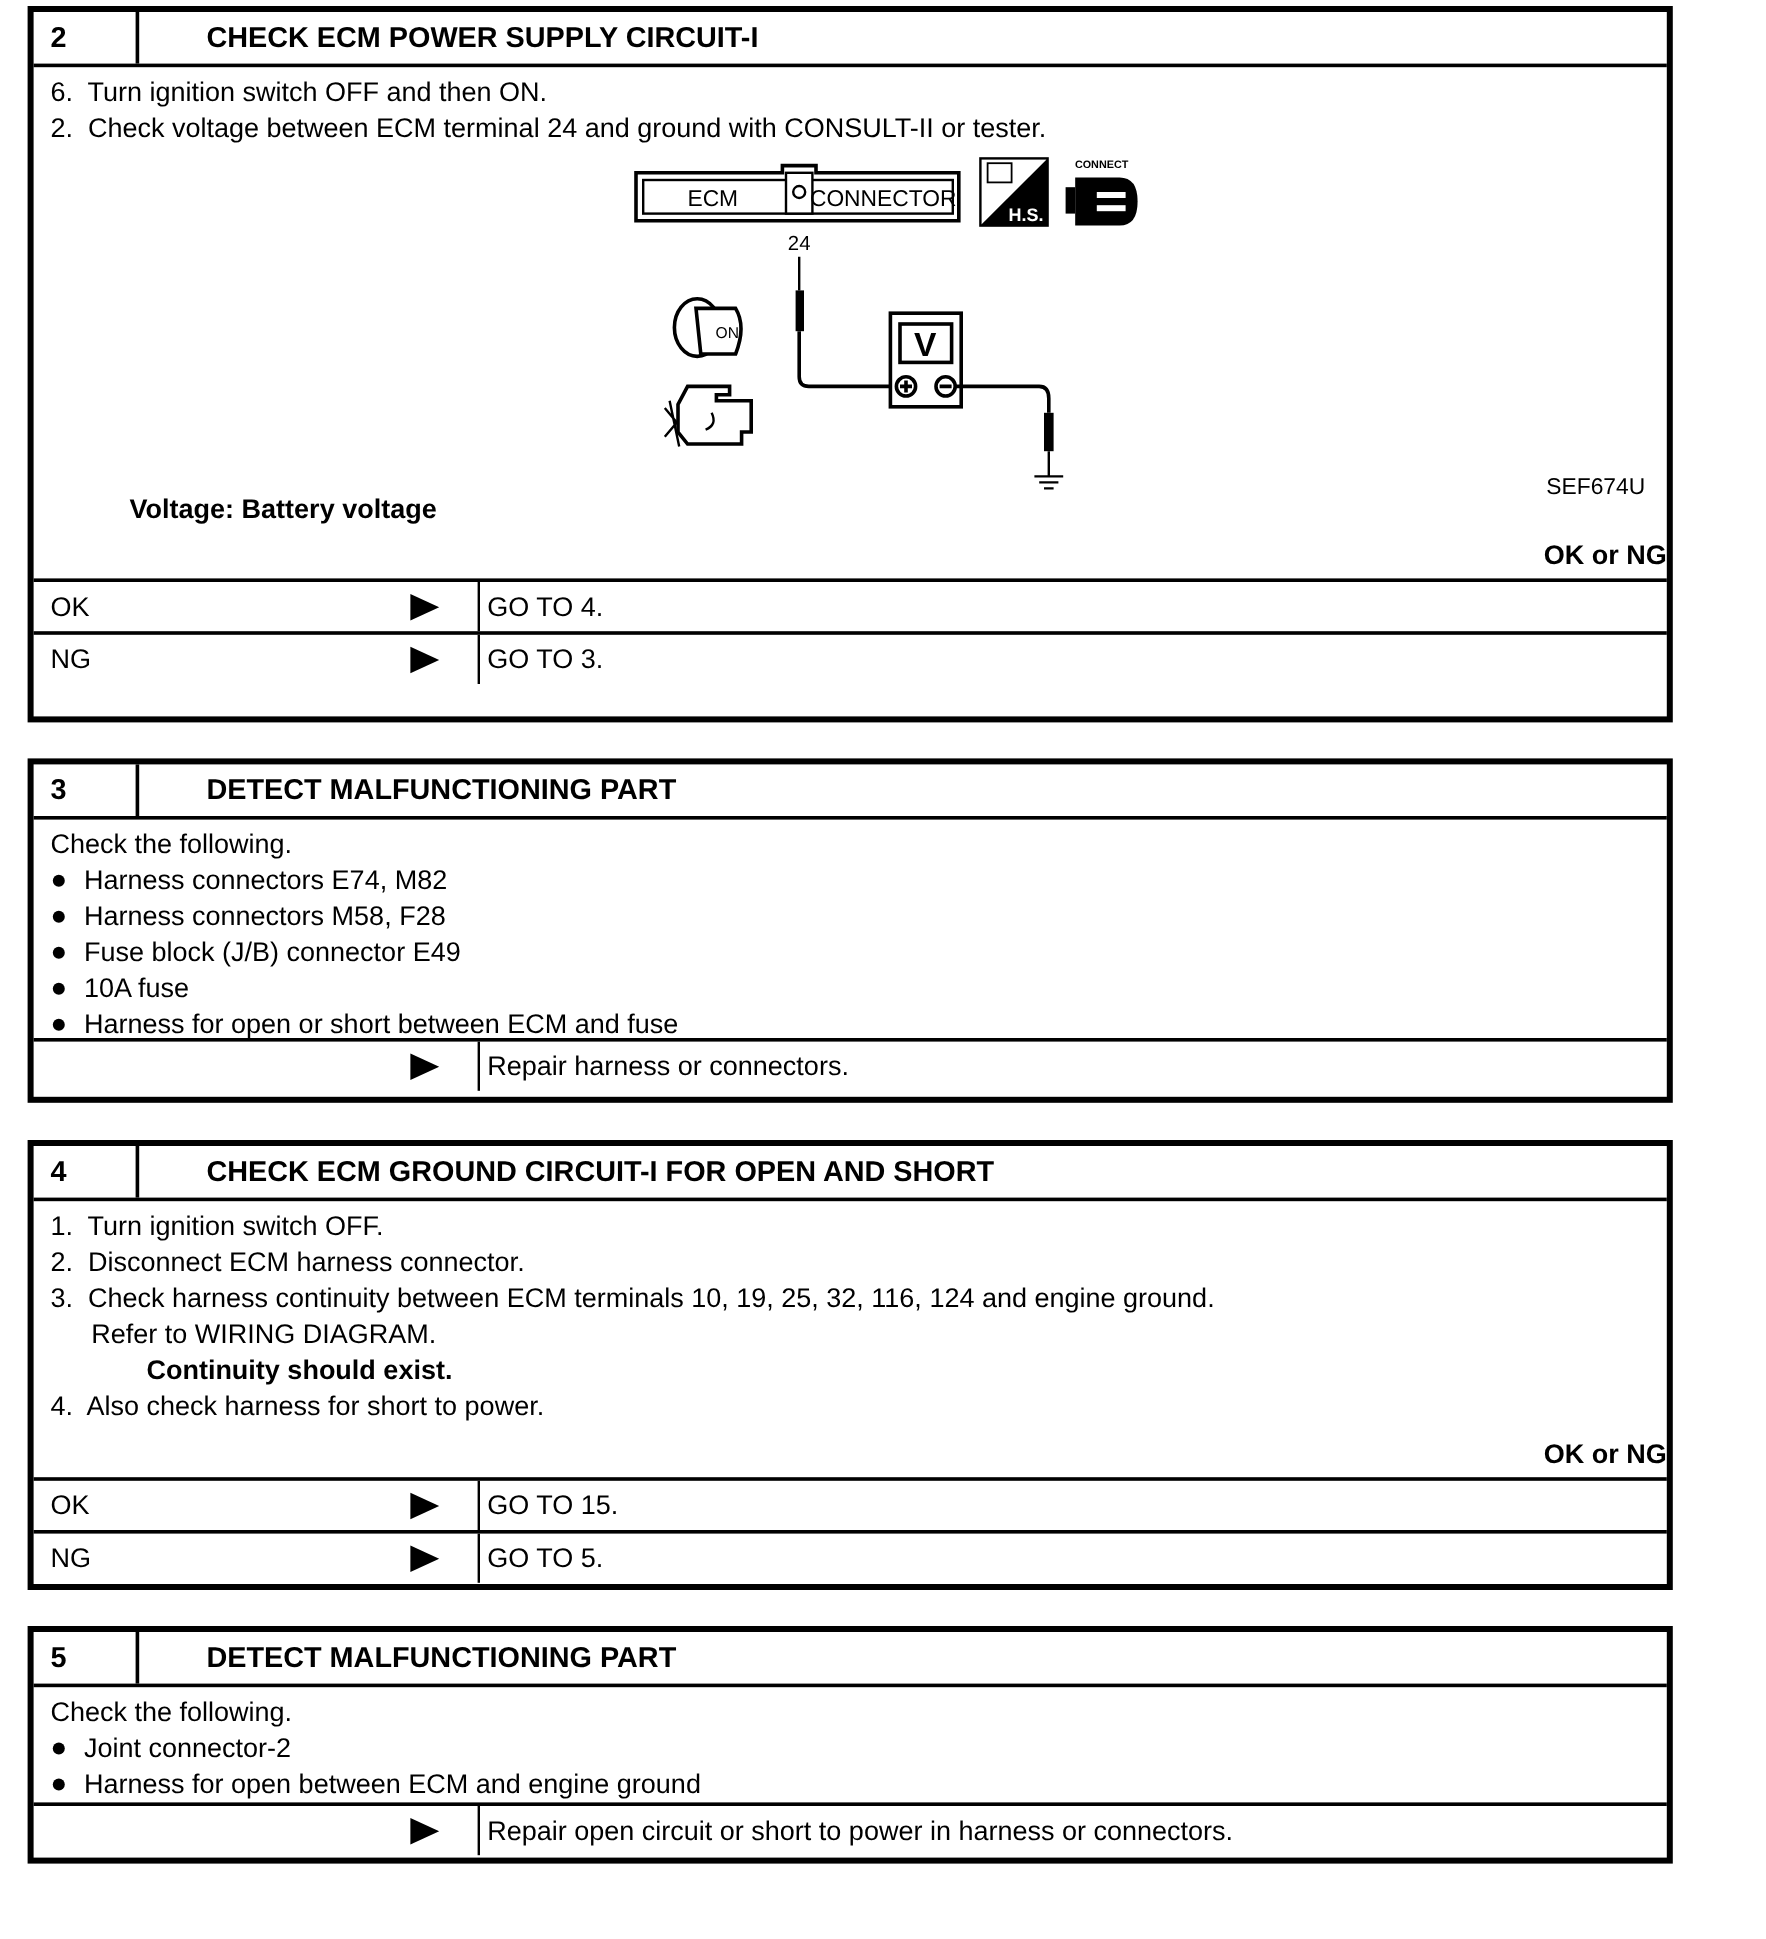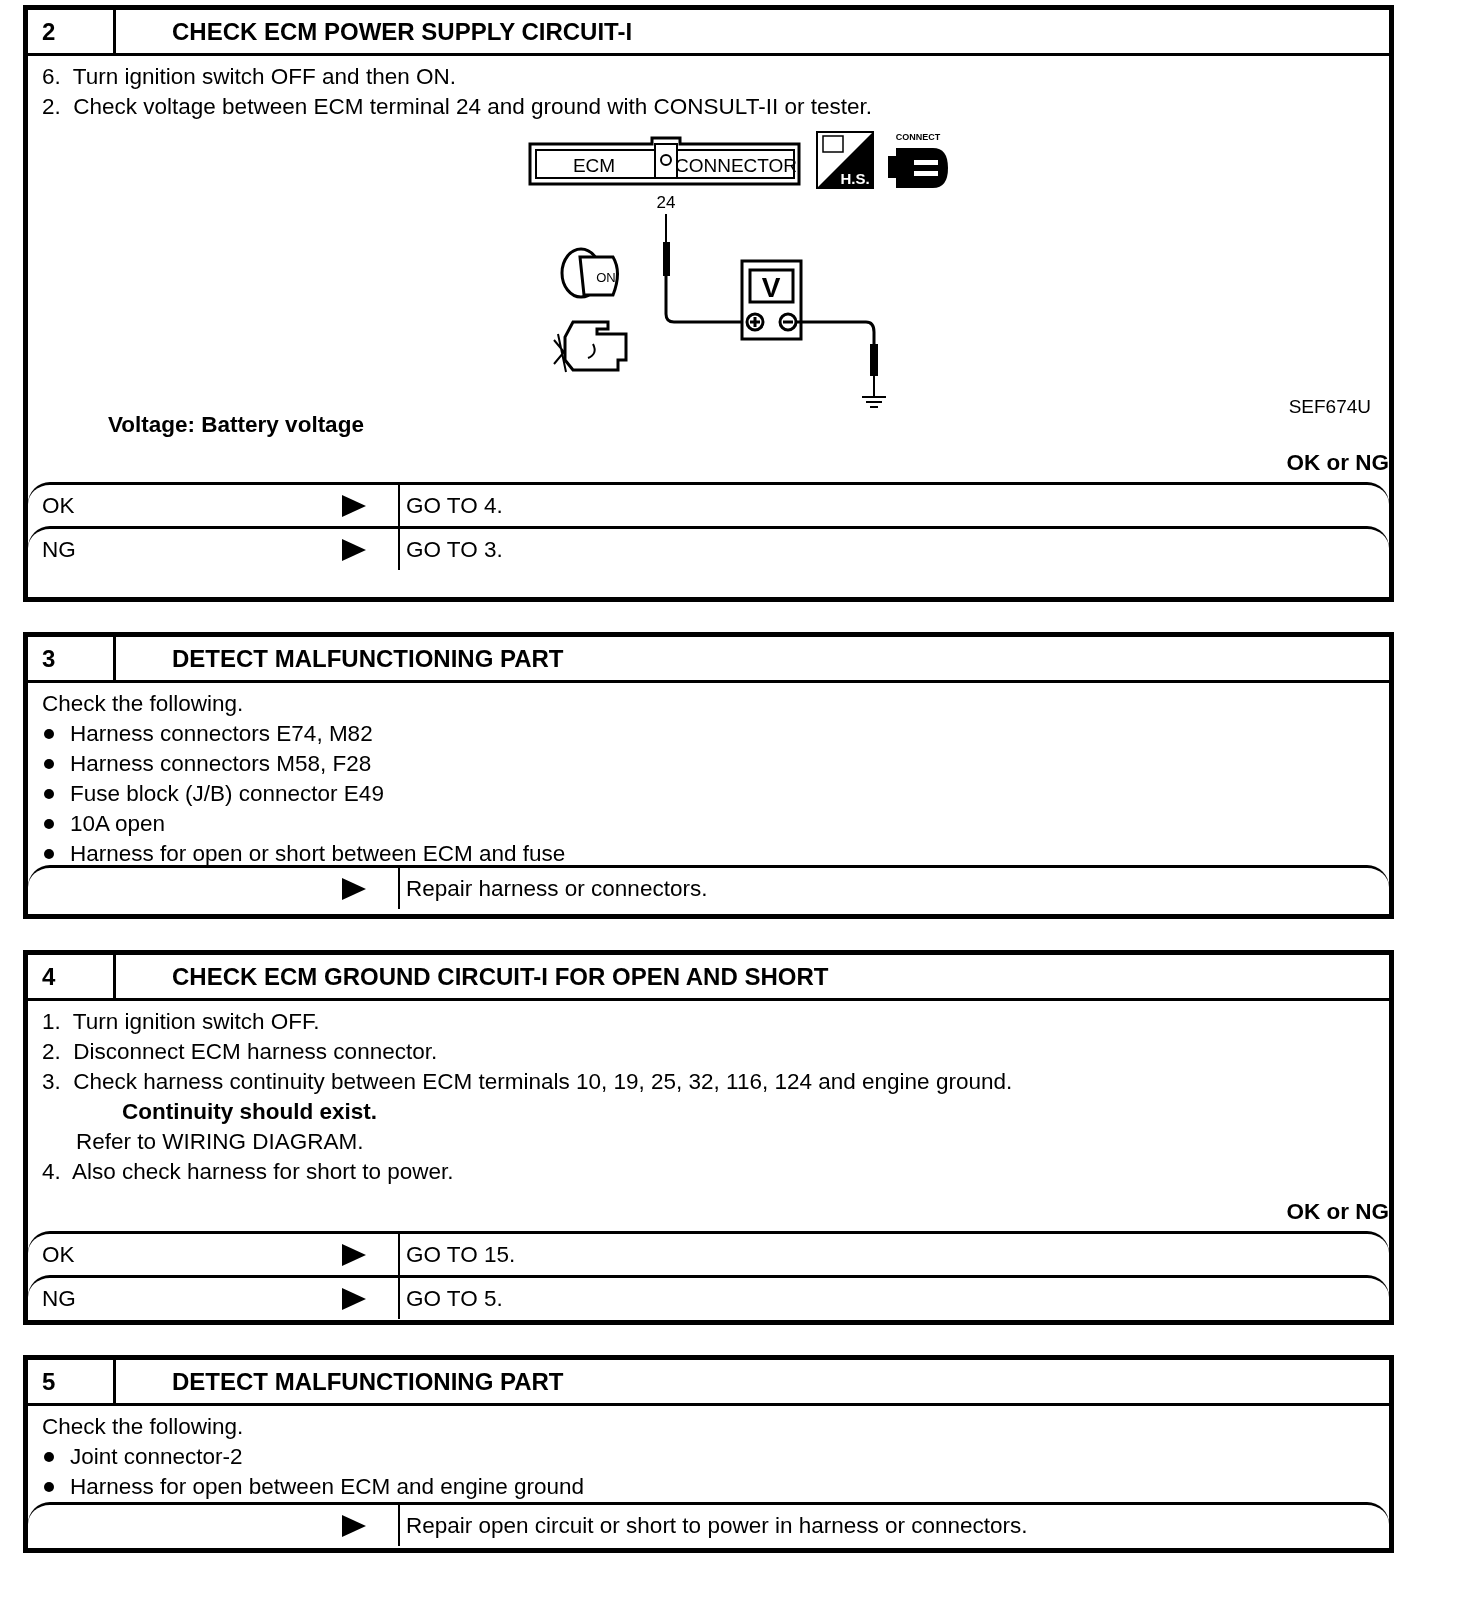--- a/index.html
+++ b/index.html
@@ -19,21 +19,21 @@
   .hdr .title { font-weight: bold; font-size: 24px; line-height: 43px; padding-left: 8px; margin-left: 48px; }
   .body { padding: 6px 14px 8px 14px; font-size: 22.5px; line-height: 30px; position: relative; }
   .line { white-space: pre; }
   .indent { padding-left: 34px; }
   .indent2 { padding-left: 80px; font-weight: bold; }
   .bullet::before {
     content: ""; display: inline-block; width: 10px; height: 10px; border-radius: 50%;
     background: #000; margin: 0 16px 2px 2px; vertical-align: middle;
   }
   .okng { text-align: right; font-weight: bold; font-size: 22.5px; height: 38px; line-height: 38px; }
-  .row { display: flex; height: 41px; border-top: 3px solid #000; font-size: 22.5px; border-radius: 22px; }
+  .row { display: flex; height: 41px; border-top: 3px solid #000; font-size: 22.5px; }
   .row .cond {
     width: 372px; border-right: 2px solid #000; box-sizing: border-box;
     padding-left: 14px; line-height: 41px; position: relative;
   }
   .row .arrow {
     position: absolute; right: 32px; top: 10px; width: 0; height: 0;
     border-top: 11px solid transparent; border-bottom: 11px solid transparent;
     border-left: 24px solid #000;
   }
   .row .act { padding-left: 6px; line-height: 41px; }
@@ -141,43 +141,43 @@
 <div class="step" style="top:632px; height:277px;">
   <div class="hdr">
     <div class="num">3</div>
     <div class="title">DETECT MALFUNCTIONING PART</div>
   </div>
   <div class="body" style="height:182px; box-sizing:border-box;">
     <div class="line">Check the following.</div>
     <div class="line bullet">Harness connectors E74, M82</div>
     <div class="line bullet">Harness connectors M58, F28</div>
     <div class="line bullet">Fuse block (J/B) connector E49</div>
-    <div class="line bullet">10A open</div>
+    <div class="line bullet">10A fuse</div>
     <div class="line bullet">Harness for open or short between ECM and fuse</div>
   </div>
   <div class="row">
     <div class="cond">
       <span></span>
       <span class="arrow"></span>
     </div>
     <div class="act">Repair harness or connectors.</div>
   </div>
 </div>
 
 <div class="step" style="top:950px; height:365px;">
   <div class="hdr">
     <div class="num">4</div>
     <div class="title">CHECK ECM GROUND CIRCUIT-I FOR OPEN AND SHORT</div>
   </div>
   <div class="body" style="padding-bottom:0;">
     <div class="line">1.  Turn ignition switch OFF.</div>
     <div class="line">2.  Disconnect ECM harness connector.</div>
     <div class="line">3.  Check harness continuity between ECM terminals 10, 19, 25, 32, 116, 124 and engine ground.</div>
+    <div class="line indent">Refer to WIRING DIAGRAM.</div>
     <div class="line indent2">Continuity should exist.</div>
-    <div class="line indent">Refer to WIRING DIAGRAM.</div>
     <div class="line">4.  Also check harness for short to power.</div>
   </div>
   <div class="okng" style="margin-top:6px;">OK or NG</div>
   <div class="row">
     <div class="cond">
       <span>OK</span>
       <span class="arrow"></span>
     </div>
     <div class="act">GO TO 15.</div>
   </div>

